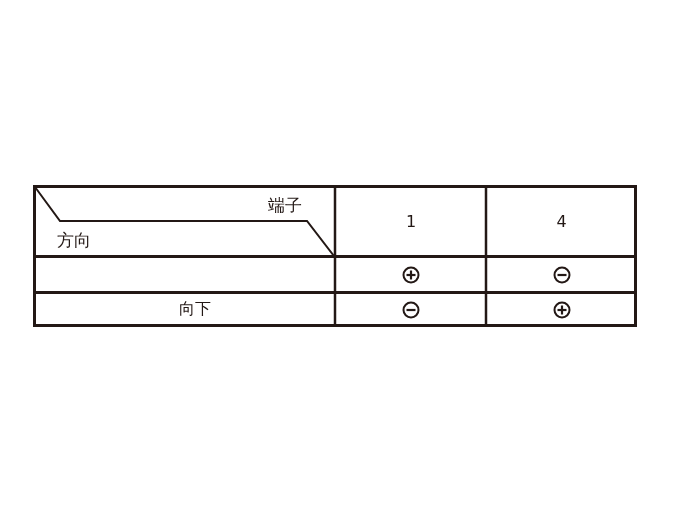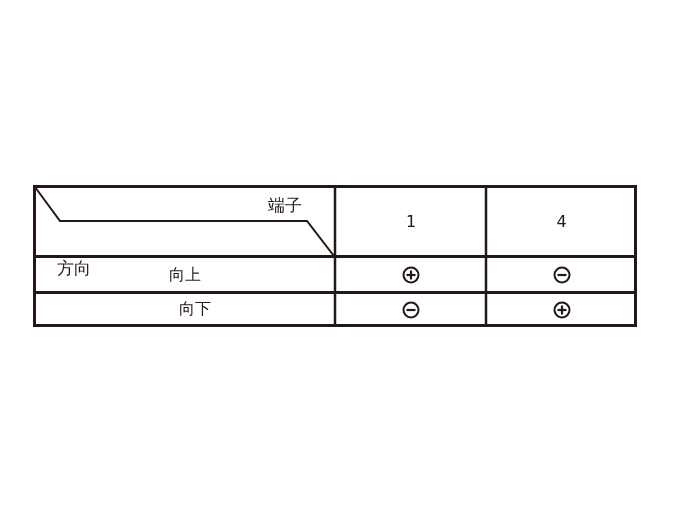--- a/index.html
+++ b/index.html
@@ -4,21 +4,21 @@
   <style>
     html, body { margin: 0; padding: 0; background: #ffffff; }
     body { width: 673px; height: 516px; position: relative; overflow: hidden;
            font-family: "DejaVu Sans", sans-serif; color: #231815; }
     .tbl { position: absolute; left: 33px; top: 185px; width: 604px; height: 142px; }
     .cell { position: absolute; display: flex; align-items: center; justify-content: center;
             font-size: 16px; color: #231815; }
     .sym { width: 18px; height: 18px; }
     svg.lines { position: absolute; left: 0; top: 0; }
     .hdr-term { position: absolute; font-size: 17px; }
-    .hdr-dir { position: absolute; font-size: 17px; margin-top: 28px; }
+    .hdr-dir { position: absolute; font-size: 17px; }
   </style>
 </head>
 <body>
 
 <div class="tbl">
   <svg class="lines" width="604" height="142" viewBox="0 0 604 142">
     <g stroke="#231815" fill="none">
       <rect x="1.5" y="1.5" width="601" height="139" stroke-width="3"></rect>
       <line x1="0" y1="71.5" x2="604" y2="71.5" stroke-width="3"></line>
       <line x1="0" y1="107.5" x2="604" y2="107.5" stroke-width="3"></line>
@@ -27,21 +27,20 @@
       <polyline points="2,2 27,36 274,36 301,71" stroke-width="2"></polyline>
     </g>
   </svg>
 
   <div class="hdr-term" style="left:235px; top:9px;">端子</div>
   <div class="hdr-dir" style="left:24px; top:44px;">方向</div>
 
   <div class="cell" style="left:303px; top:2px; width:150px; height:69px;">1</div>
   <div class="cell" style="left:454px; top:2px; width:149px; height:69px;">4</div>
 
-  <div class="cell" style="left:2px; top:73px; width:300px; height:34px;">向上</div>
   <div class="cell" style="left:12px; top:109px; width:300px; height:31px;">向下</div>
 
   <div class="cell" style="left:303px; top:73px; width:150px; height:34px;">
     <svg class="sym" viewBox="0 0 18 18">
       <circle cx="9" cy="9" r="7.5" fill="none" stroke="#231815" stroke-width="2"></circle>
       <line x1="4.5" y1="9" x2="13.5" y2="9" stroke="#231815" stroke-width="2.2"></line>
       <line x1="9" y1="4.5" x2="9" y2="13.5" stroke="#231815" stroke-width="2.2"></line>
     </svg>
   </div>
   <div class="cell" style="left:454px; top:73px; width:149px; height:34px;">

